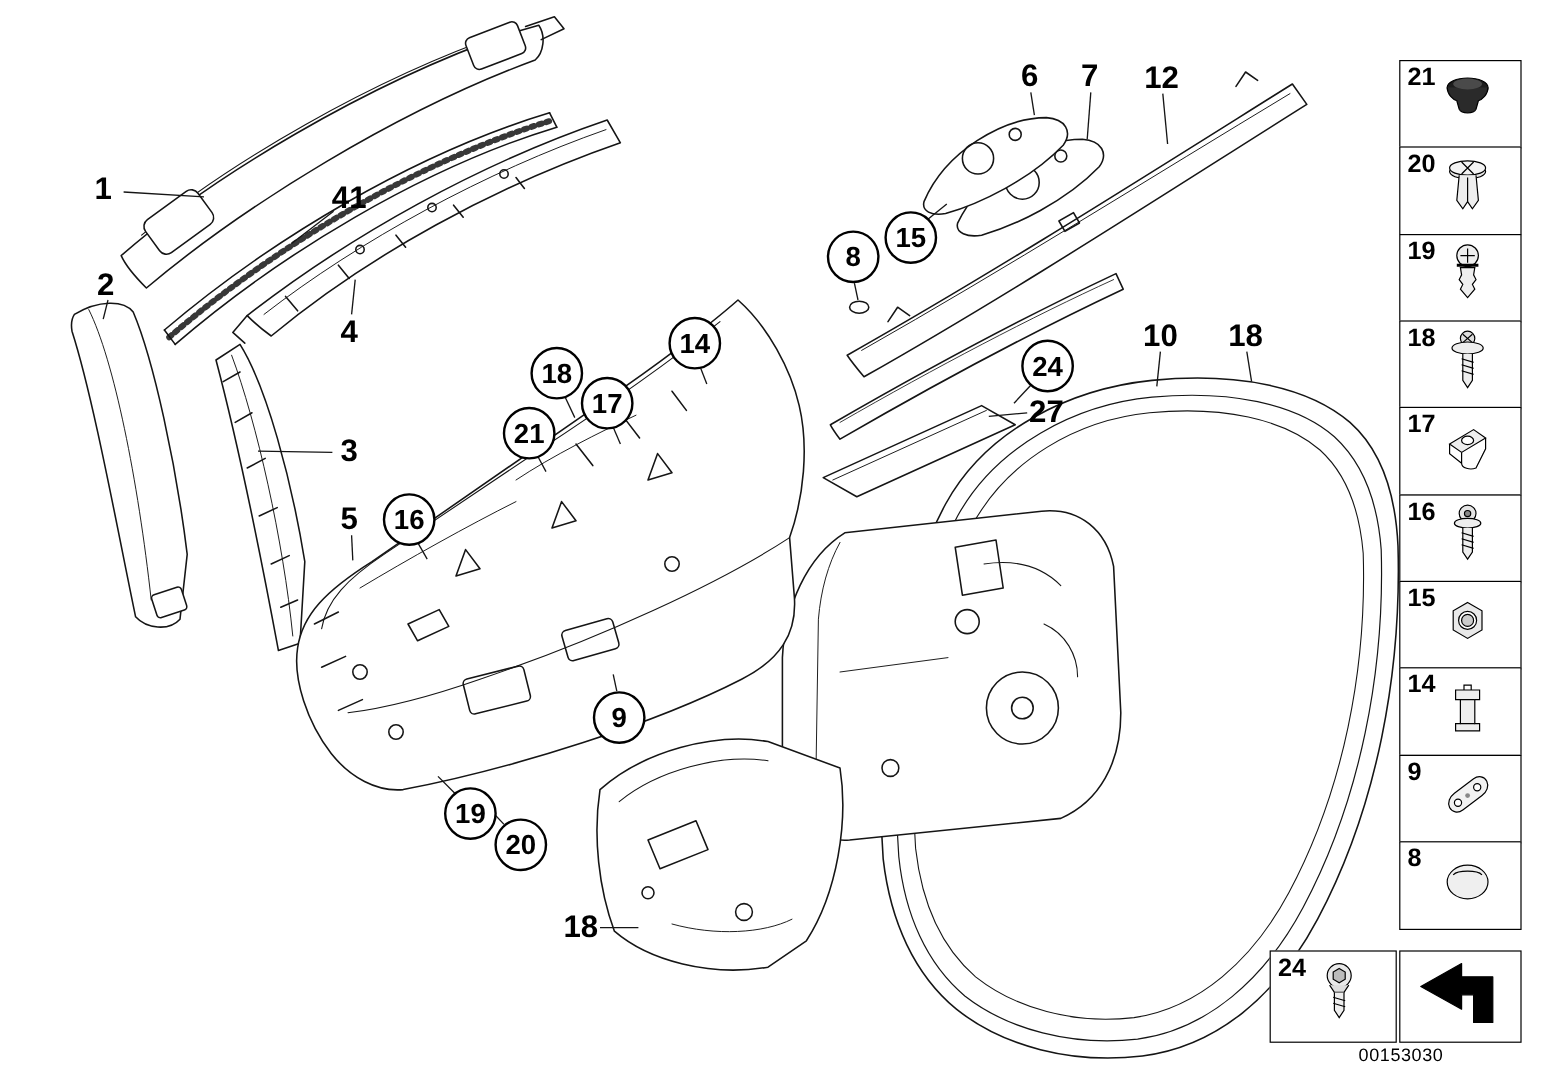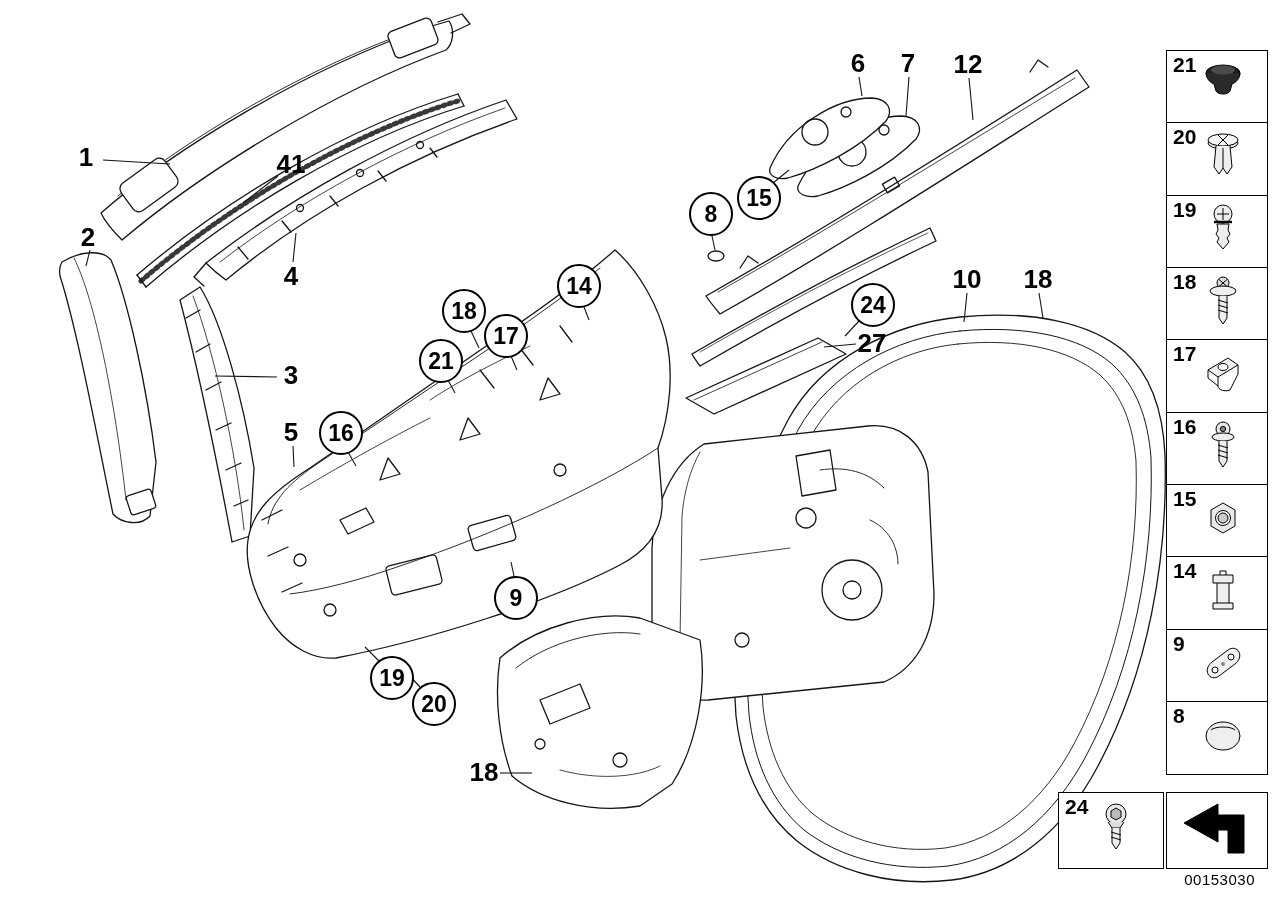--- a/index.html
+++ b/index.html
@@ -9,21 +9,21 @@
   .art{position:absolute;left:0;top:0}
   #callout-layer{position:absolute;left:0;top:0;width:100%;height:100%;z-index:3}
   .callout{position:absolute;transform:translate(-50%,-50%);font-weight:700;font-size:26px;line-height:1;color:#000;cursor:pointer;user-select:none}
   .callout.circled{width:44px;height:44px;background:#fff;border:2px solid #000;border-radius:50%;display:flex;align-items:center;justify-content:center;font-size:23px}
   .legend{position:absolute;left:1166px;top:50px;width:102px;z-index:2}
   .cell{position:relative;height:74px;border:1.7px solid #000;background:#fff;margin-top:-1.7px;display:flex;align-items:center;justify-content:center;padding-left:12px}
   .cell:first-child{margin-top:0}
   .cell-num{position:absolute;top:3px;left:6px;font-weight:700;font-size:21px;line-height:1}
   .extra-cell{position:absolute;left:1058px;top:792px;width:106px;height:77px;border:1.7px solid #000;background:#fff;display:flex;align-items:center;justify-content:center;padding-left:10px;z-index:2}
   .arrow-cell{position:absolute;left:1166px;top:792px;width:102px;height:77px;border:1.7px solid #000;background:#fff;display:flex;align-items:center;justify-content:center;z-index:2;cursor:pointer}
-  .diagram-id{position:absolute;left:1080px;top:871px;width:175px;text-align:right;font-size:15px;letter-spacing:.5px;z-index:2}
+  .diagram-id{position:absolute;left:1080px;top:871px;width:175px;text-align:center;font-size:15px;letter-spacing:.5px;z-index:2}
 </style>
 </head>
 <body>
 
 <div class="stage">
 
   <svg class="art" width="1288" height="910" viewBox="0 0 1288 910">
     <g stroke="#151515" stroke-width="1.3" fill="none" stroke-linejoin="round" stroke-linecap="round">
 
       <path fill="#fff" d="M960,317 C1030,310 1090,322 1125,352 C1152,376 1163,412 1165,455 C1168,560 1148,672 1098,766 C1064,830 1014,872 952,880 C893,887 836,872 797,841 C762,812 742,768 736,716 C728,608 746,498 788,420 C822,358 892,324 960,317 Z"></path>

